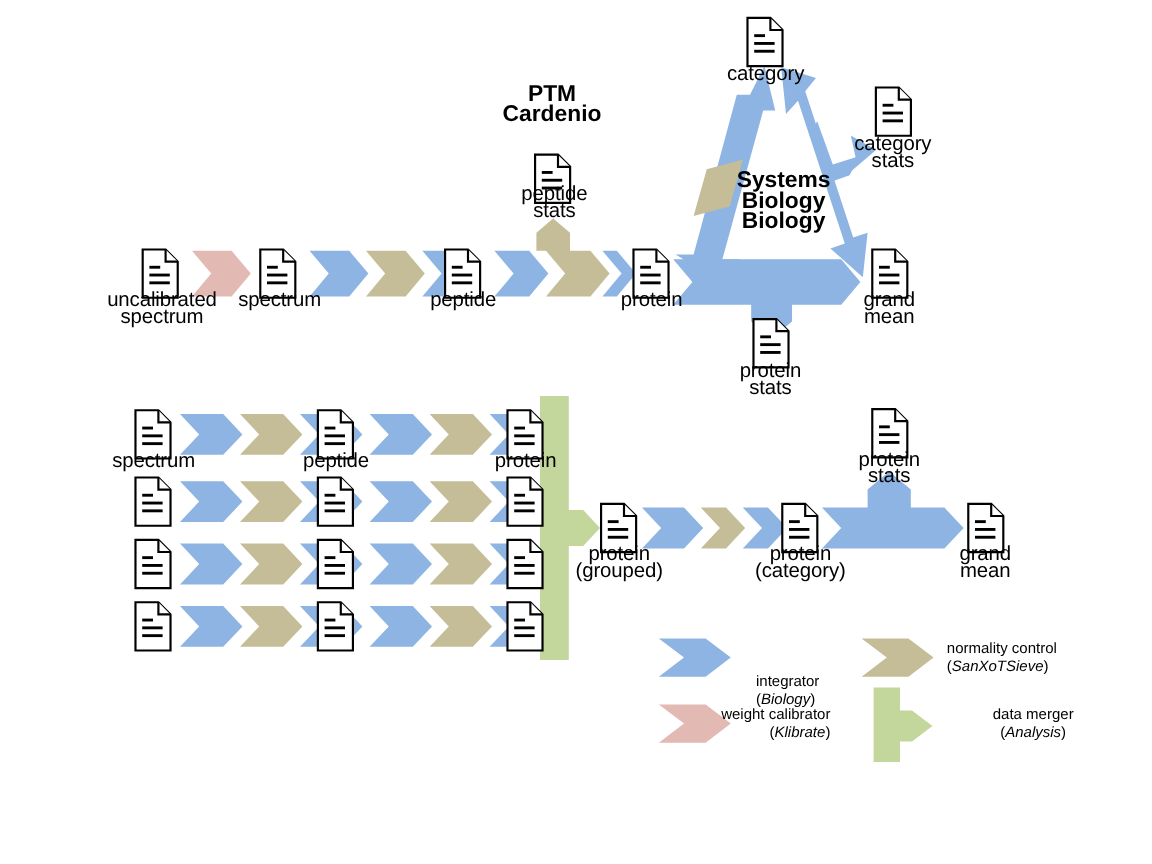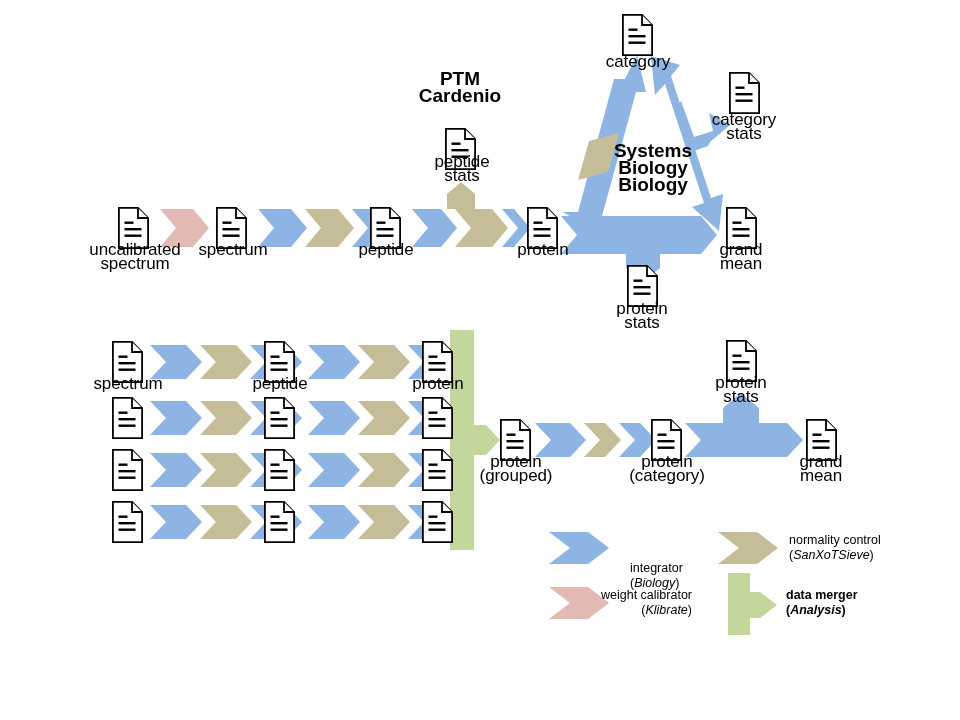--- a/index.html
+++ b/index.html
@@ -237,16 +237,16 @@
 <div class="lgd" style="left:789px;top:533px;text-align:left;">
   <div>normality control</div>
   <div>(<i>SanXoTSieve</i>)</div>
 </div>
 
 <div class="lgd" style="left:516px;top:588px;width:176px;text-align:right;">
   <div>weight calibrator</div>
   <div>(<i>Klibrate</i>)</div>
 </div>
 
-<div class="lgd" style="left:786px;top:588px;width:150px;font-weight:bold;">
+<div class="lgd" style="left:786px;top:588px;width:150px;text-align:center;">
   <div>data merger</div>
   <div>(<i>Analysis</i>)</div>
 </div>
 
 </body></html>

